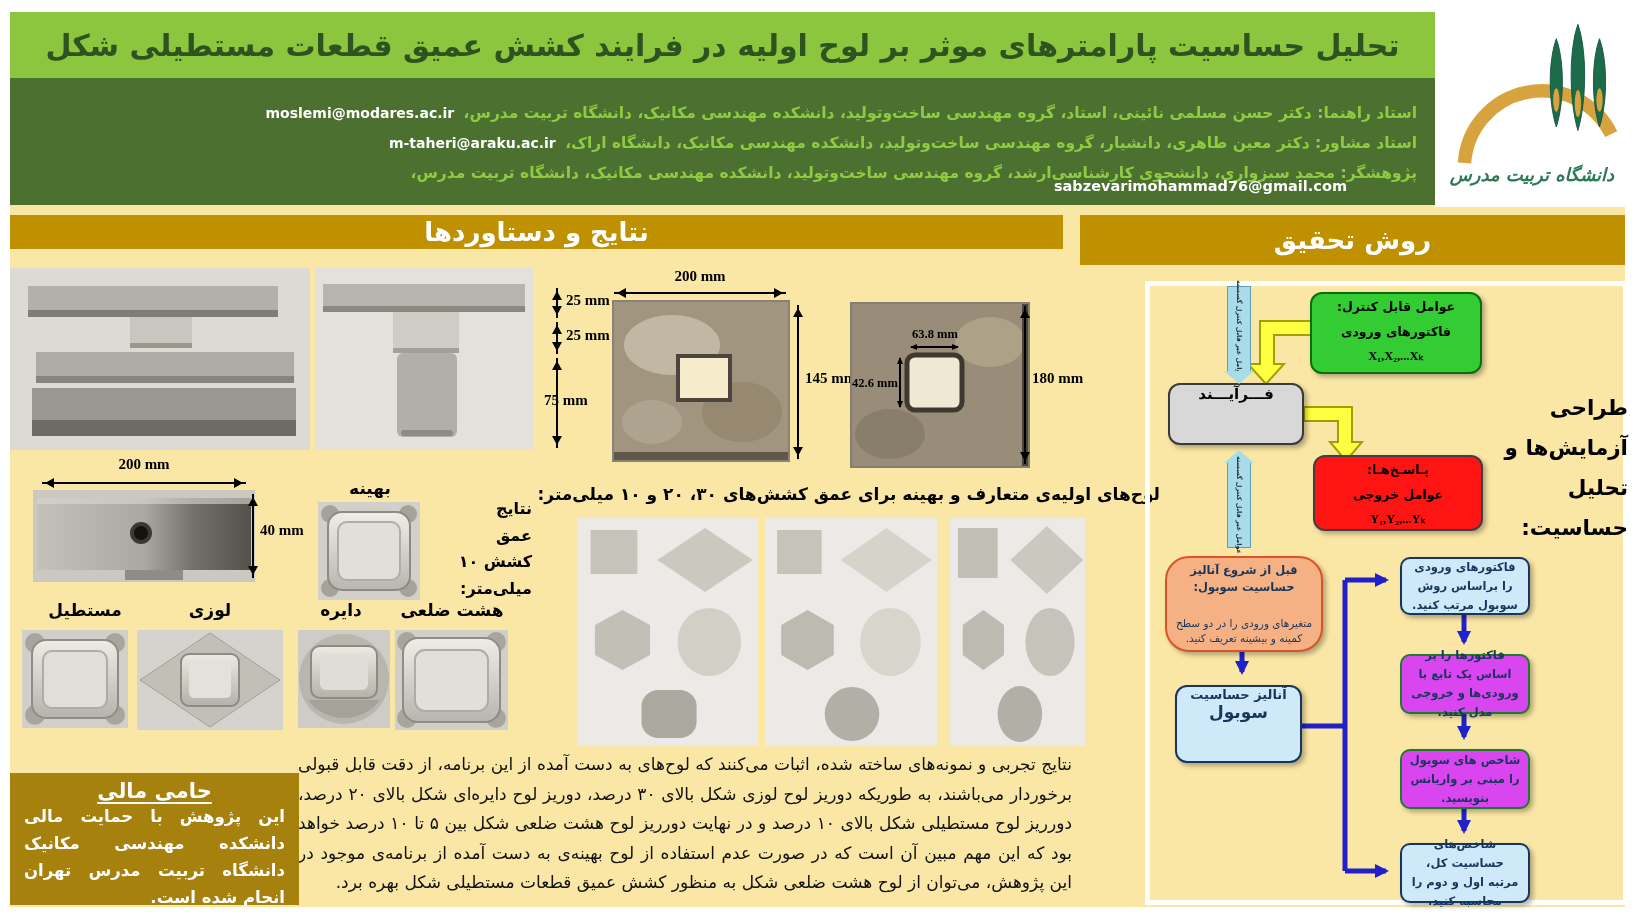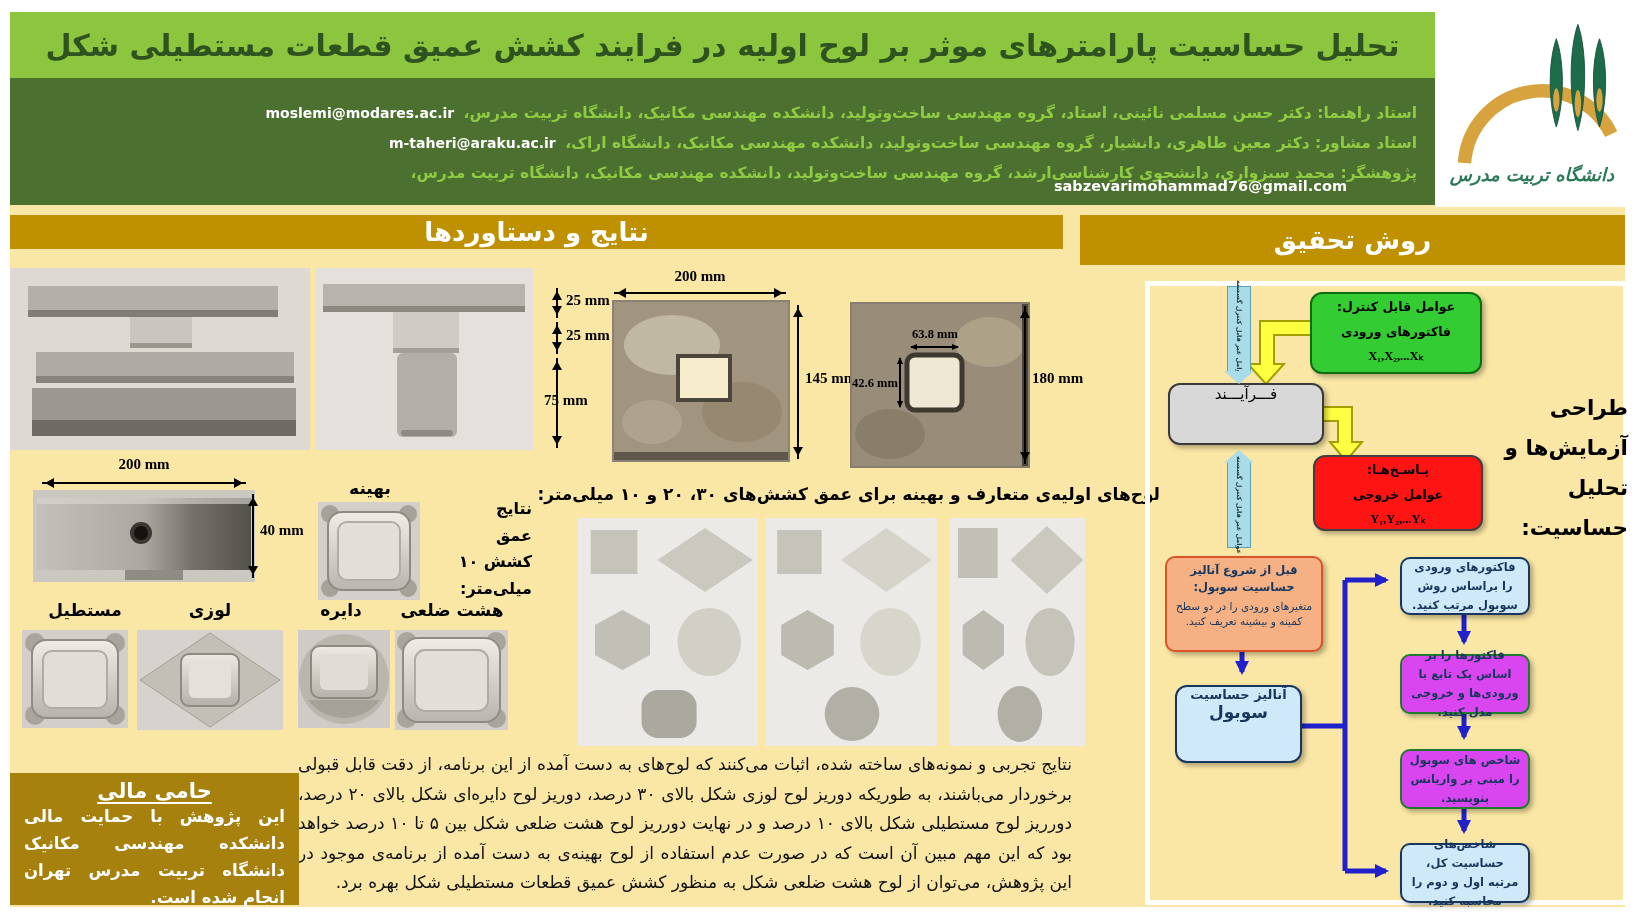--- a/index.html
+++ b/index.html
@@ -42,36 +42,36 @@
   .sponsor-title{color:#fff;font-size:21px;font-weight:bold;text-align:center;
                  text-decoration:underline;text-underline-offset:4px;}
   .sponsor-text{color:#fff;font-size:16.5px;font-weight:bold;line-height:27px;text-align:justify;}
   
   .panel{left:1145px;top:281px;width:483px;height:624px;border:5px solid #ffffff;box-sizing:border-box;}
   .fbox{position:absolute;border-radius:12px;box-sizing:border-box;display:flex;flex-direction:column;
         align-items:center;justify-content:flex-start;text-align:center;direction:rtl;
         box-shadow:3px 3px 5px rgba(0,0,0,.3);}
   .green-box{left:1310px;top:292px;width:172px;height:82px;background:#33CC33;border:2px solid #0E6B0E;}
   .green-box div,.red-box div{font-size:12.5px;font-weight:bold;color:#000;line-height:25px;}
-  .gray-box{left:1168px;top:383px;width:156px;height:62px;background:#D8D8D8;border:2px solid #3a3a3a;
-            font-size:15px;font-weight:normal;color:#000;}
+  .gray-box{left:1168px;top:383px;width:136px;height:62px;background:#D8D8D8;border:2px solid #3a3a3a;
+            font-size:15px;font-weight:bold;color:#000;}
   .red-box{left:1313px;top:455px;width:170px;height:76px;background:#FF1414;border:2px solid #404040;}
   .side-note{left:1480px;top:388px;width:148px;direction:rtl;text-align:right;font-size:21.5px;
              font-weight:bold;color:#000;line-height:40px;}
   .cyan{position:absolute;width:22px;background:#A8DCE8;border:1px solid #5B9FB5;}
   .cyan .rot{position:absolute;left:50%;top:50%;transform:translate(-50%,-50%) rotate(90deg);
              font-size:6.5px;font-weight:bold;color:#233;white-space:nowrap;direction:rtl;}
   .cyan-top:after{content:"";position:absolute;bottom:-13px;left:-4px;border-left:15px solid transparent;
                   border-right:15px solid transparent;border-top:13px solid #A8DCE8;}
   .cyan-bot:before{content:"";position:absolute;top:-13px;left:-4px;border-left:15px solid transparent;
                   border-right:15px solid transparent;border-bottom:13px solid #A8DCE8;}
   .orange-box{left:1165px;top:556px;width:158px;height:96px;background:#F5B183;border:2px solid #D9542B;
-              border-radius:10px;padding:4px 0;}
+              border-radius:24px;padding:4px 0;}
   .orange-box .t{font-size:11.5px;font-weight:bold;color:#17365D;line-height:17px;}
-  .orange-box .b{font-size:10.5px;color:#17365D;line-height:15px;margin-top:3px;}
+  .orange-box .b{font-size:10.5px;color:#17365D;line-height:15px;margin-top:20px;}
   .sobol-box{left:1175px;top:685px;width:127px;height:78px;background:#CFE9F8;border:2px solid #17365D;}
   .sobol-box .l1{font-size:13px;font-weight:bold;color:#17365D;}
   .sobol-box .l2{font-size:17px;font-weight:bold;color:#17365D;}
   .step{position:absolute;left:1400px;width:130px;background:#CFE9F8;border:2px solid #17365D;
         border-radius:10px;box-sizing:border-box;display:flex;align-items:center;justify-content:center;
         text-align:center;direction:rtl;font-size:11.5px;font-weight:bold;color:#17365D;line-height:19px;
         padding:3px 7px;box-shadow:3px 3px 5px rgba(0,0,0,.3);}
   .step.green{background:#d946ef;border-color:#1F7A2F;}
   .photo-dim{font-family:"Liberation Serif",serif;font-weight:bold;font-size:12.5px;fill:#000;}
 </style>

